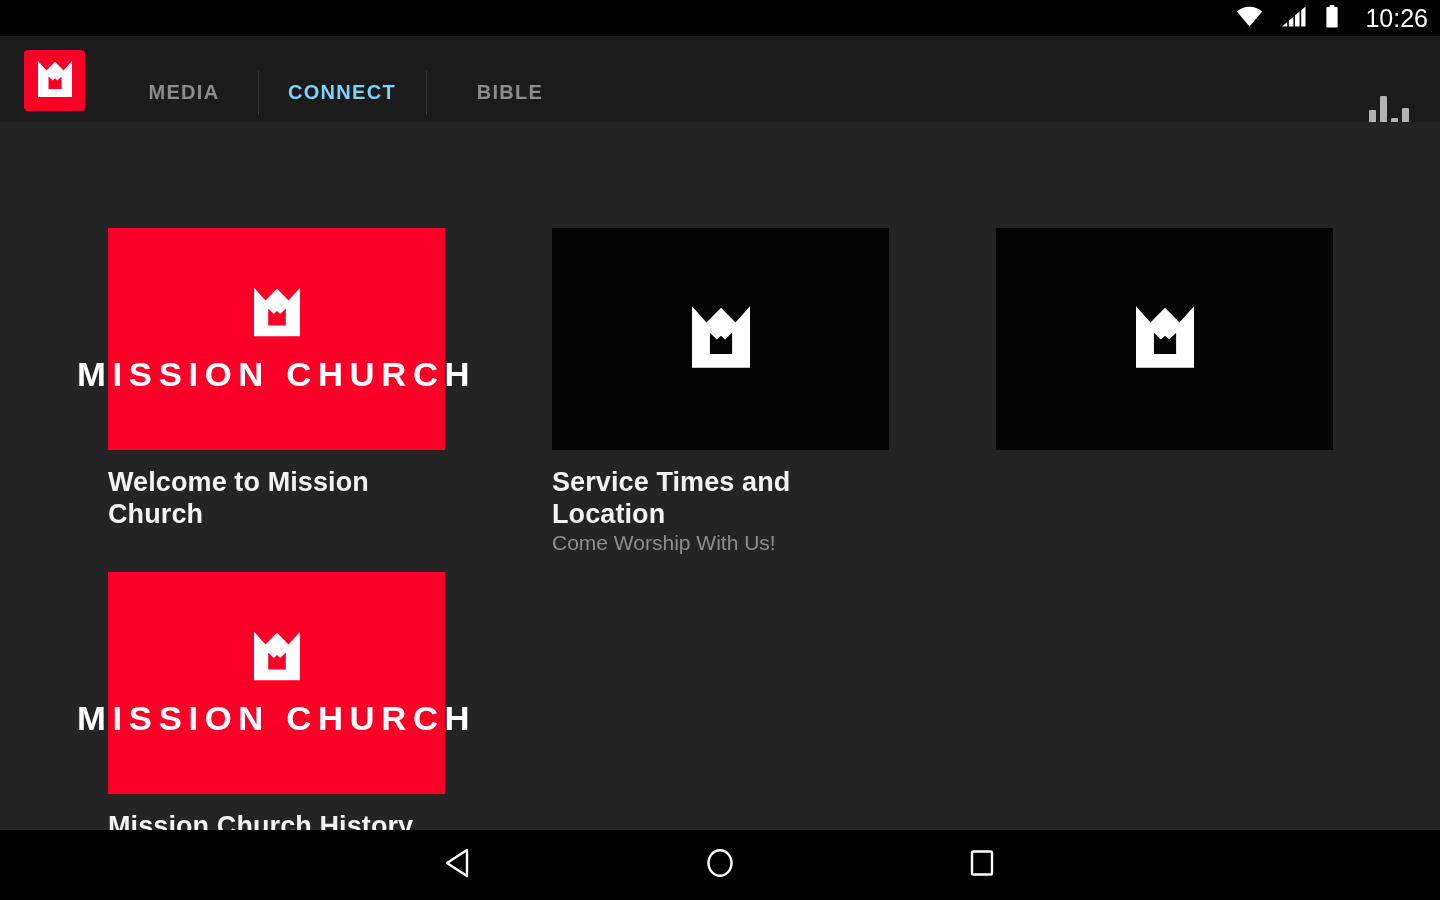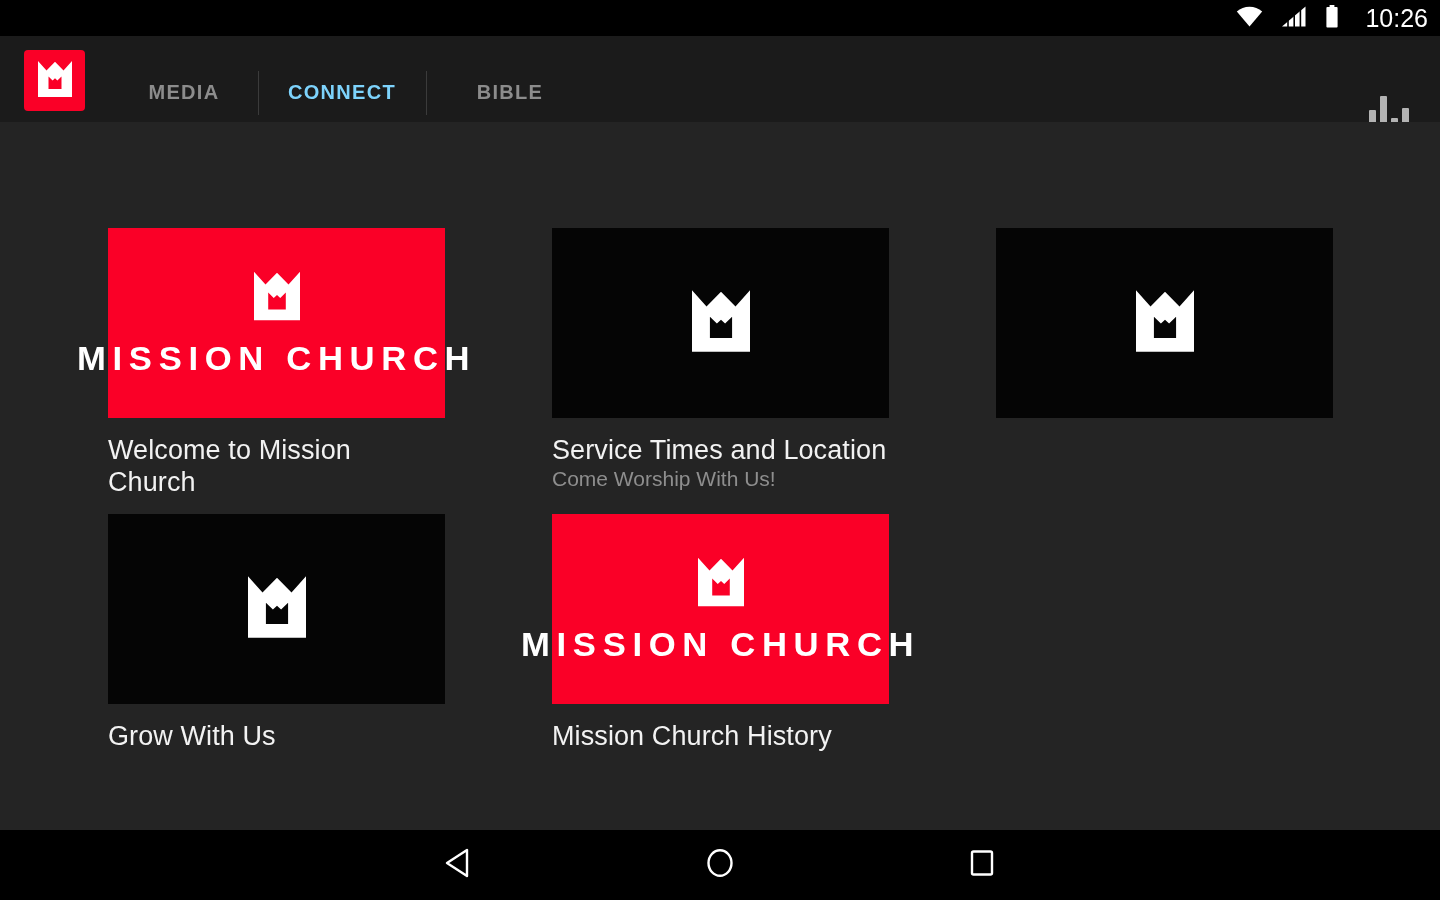--- a/index.html
+++ b/index.html
@@ -142,21 +142,21 @@
   .card {
     width: 337px;
     margin-right: 107px;
     margin-bottom: 16px;
     cursor: pointer;
   }
   .card:nth-child(3n) { margin-right: 0; }
 
   .thumb {
     width: 337px;
-    height: 190px;
+    height: 222px;
     display: flex;
     flex-direction: column;
     align-items: center;
     justify-content: center;
   }
   .thumb.black { background: #050505; }
   .thumb.red   { background: #fa0027; }
 
   .thumb.red .logo-mark { margin-bottom: 16px; }
 
@@ -168,21 +168,21 @@
     letter-spacing: 6.5px;
     line-height: 1;
     white-space: nowrap;
     transform: scaleX(1.02);
   }
 
   .card-title {
     margin-top: 16px;
     color: #f2f2f2;
     font-size: 27px;
-    font-weight: 400;
+    font-weight: 700;
     line-height: 32px;
     letter-spacing: 0.1px;
   }
   .card-sub {
     margin-top: 0;
     color: #8e8e8e;
     font-size: 21px;
     font-weight: 400;
     line-height: 26px;
   }
@@ -319,32 +319,20 @@
           <span class="logo-mark">
             <svg width="58" height="62" viewBox="0 0 34 36">
               <path d="M0 0 L0 36 L34 36 L34 0 L25.5 9.5 L17 0.8 L8.5 9.5 Z
                        M10.5 15.5 L14.6 19.4 L17 17.2 L19.4 19.4 L23.5 15.5 L23.5 28 L10.5 28 Z" fill="#ffffff" fill-rule="evenodd"></path>
             </svg>
           </span>
         </div>
 
       </div>
 
-      <div class="card">
-        <div class="thumb black">
-          <span class="logo-mark">
-            <svg width="58" height="62" viewBox="0 0 34 36">
-              <path d="M0 0 L0 36 L34 36 L34 0 L25.5 9.5 L17 0.8 L8.5 9.5 Z
-                       M10.5 15.5 L14.6 19.4 L17 17.2 L19.4 19.4 L23.5 15.5 L23.5 28 L10.5 28 Z" fill="#ffffff" fill-rule="evenodd"></path>
-            </svg>
-          </span>
-        </div>
-        <div class="card-title">Grow With Us</div>
-
-      </div>
 
       <div class="card">
         <div class="thumb red">
           <span class="logo-mark">
             <svg width="46" height="50" viewBox="0 0 34 36">
               <path d="M0 0 L0 36 L34 36 L34 0 L25.5 9.5 L17 0.8 L8.5 9.5 Z
                        M10.5 15.5 L14.6 19.4 L17 17.2 L19.4 19.4 L23.5 15.5 L23.5 28 L10.5 28 Z" fill="#ffffff" fill-rule="evenodd"></path>
             </svg>
           </span>
           <span class="wordmark">MISSION CHURCH</span>

